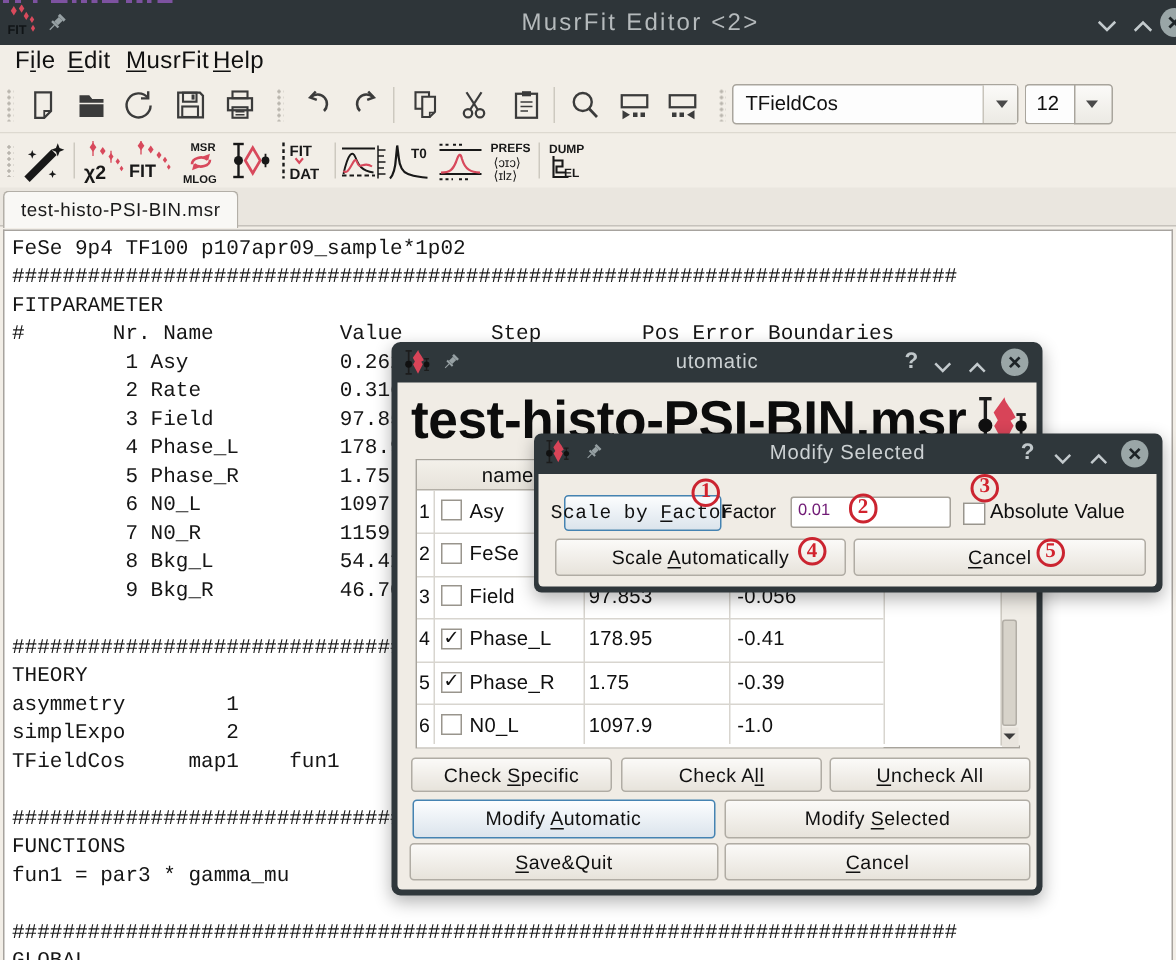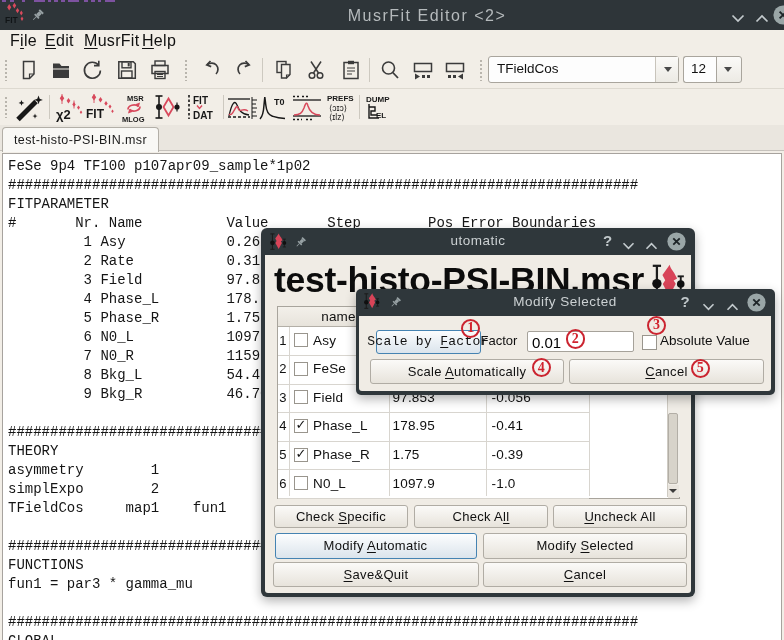--- a/index.html
+++ b/index.html
@@ -523,21 +523,21 @@
         </svg></div>
       <div class="abs" style="left:391.5px;top:4.5px;"><svg width="19" height="19" viewBox="0 0 20 20">
           <circle cx="10" cy="10" r="9.6" fill="#9aa6a7"></circle>
 <path d="M6.6 6.6 L13.4 13.4 M13.4 6.6 L6.6 13.4" stroke="#1d2427" stroke-width="1.9"></path>
         </svg></div>
       <div class="btn btnf" style="left:20px;top:41.5px;width:103px;height:21.5px;font-family:Liberation Mono, monospace;">
         <span style="white-space:pre;">Scale by <u>F</u>actor</span>
       </div>
       <div class="abs" style="left:125px;top:41.5px;height:21.5px;line-height:21.5px;font-size:13px;color:#101010;">Factor</div>
       <div class="abs" style="left:171px;top:42px;width:105px;height:19.5px;background:#fff;border:1px solid #a6a29a;border-radius:2px;">
-        <span style="position:absolute;left:4.5px;top:2px;font-size:15px;color:#000000;">0.01</span>
+        <span style="position:absolute;left:4.5px;top:2px;font-size:11px;color:#701a75;">0.01</span>
       </div>
       <div class="cb" style="left:286px;top:46px;width:13.5px;height:13.5px;"></div>
       <div class="abs" style="left:304.5px;top:41.5px;height:21.5px;line-height:21.5px;font-size:13.5px;color:#101010;">Absolute Value</div>
       <div class="btn" style="left:14.5px;top:70px;width:192px;height:23px;">
         <span style="white-space:pre;text-align:right;">Scale <u>A</u>utomatically</span>
       </div>
       <div class="btn" style="left:213.5px;top:70px;width:193px;height:23px;">
         <span style="white-space:pre;"><u>C</u>ancel</span>
       </div>
     </div>

